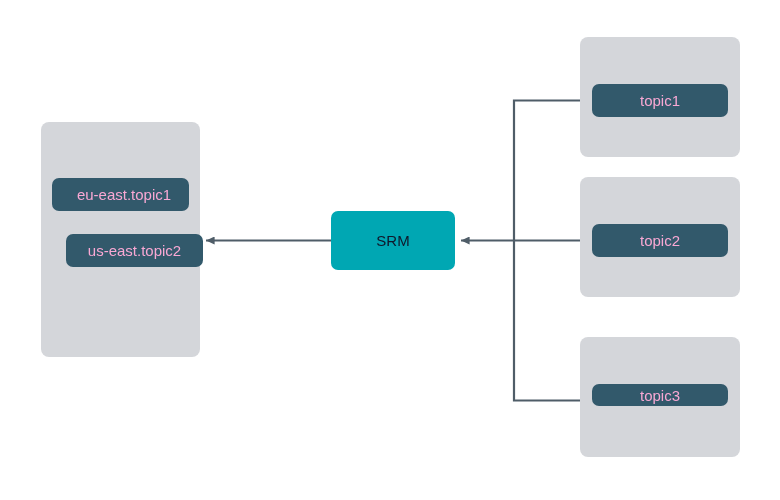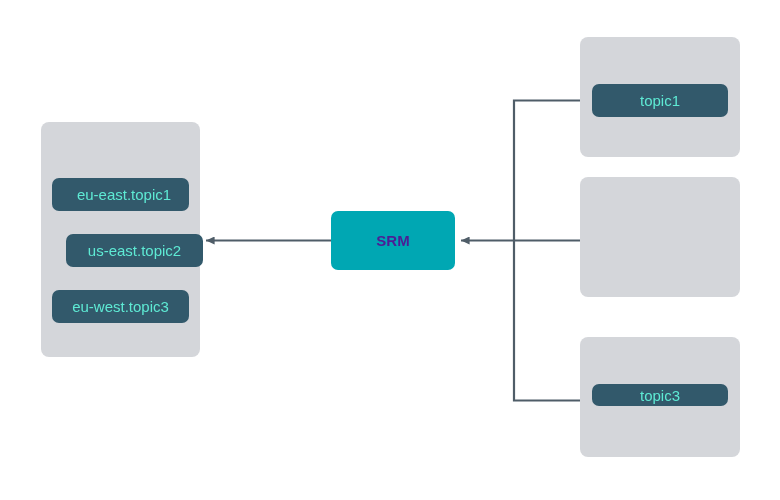--- a/index.html
+++ b/index.html
@@ -38,41 +38,40 @@
     right: 0;
     text-align: center;
     color: #333a40;
     font-size: 15px;
     letter-spacing: 0.2px;
     white-space: nowrap;
   }
   .topic-pill {
     position: absolute;
     background: #32596b;
-    color: #5eead4;
+    color: #f9a8d4;
     border-radius: 7px;
     font-size: 15px;
     display: flex;
     align-items: center;
     justify-content: center;
     box-sizing: border-box;
     white-space: nowrap;
   }
   .srm-node {
     position: absolute;
     background: #00a7b3;
-    color: #4c1d95;
+    color: #0f172a;
     border-radius: 7px;
     font-size: 15px;
     display: flex;
     align-items: center;
     justify-content: center;
     box-sizing: border-box;
     white-space: nowrap;
-    font-weight: bold;
   }
 
   
   #region-us-west { left: 41px; top: 122px; width: 159px; height: 235px; }
   #region-us-west .region-title { top: 128px; }
 
   #pill-uw-0 { left: 52px; top: 178px; width: 137px; height: 33px; padding-left: 7px; }
   #pill-uw-1 { left: 66px; top: 234px; width: 137px; height: 33px; }
   #pill-uw-2 { left: 52px; top: 290px; width: 137px; height: 33px; }
 
@@ -106,31 +105,31 @@
     <polyline points="592,100.5 514,100.5 514,400.5 592,400.5" fill="none" stroke="#4f5d68" stroke-width="2.2"></polyline>
 
     <line x1="592" y1="240.5" x2="461" y2="240.5" stroke="#4f5d68" stroke-width="2.2" marker-end="url(#arrowhead)"></line>
   </svg>
 
   <div class="region" id="region-us-west">
     <div class="region-title">US-WEST</div>
   </div>
   <div class="topic-pill" id="pill-uw-0">eu-east.topic1</div>
   <div class="topic-pill" id="pill-uw-1">us-east.topic2</div>
-  <div class="topic-pill" id="pill-uw-2">eu-west.topic3</div>
 
   <div class="srm-node" id="srm">SRM</div>
 
   <div class="region" id="region-eu-east">
     <div class="region-title" id="title-eu-east">EU-EAST</div>
   </div>
   <div class="topic-pill" id="pill-eu-east">topic1</div>
 
   <div class="region" id="region-us-east">
     <div class="region-title" id="title-us-east">US-EAST</div>
   </div>
+  <div class="topic-pill" id="pill-us-east">topic2</div>
 
   <div class="region" id="region-eu-west">
     
   </div>
   <div class="topic-pill" id="pill-eu-west">topic3</div>
 
 </div>
 
 </body></html>

